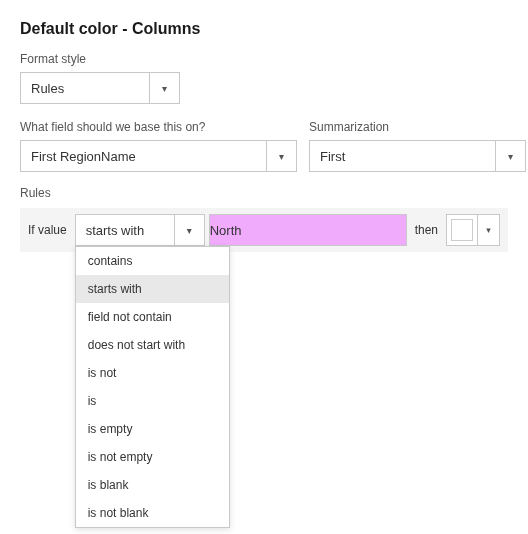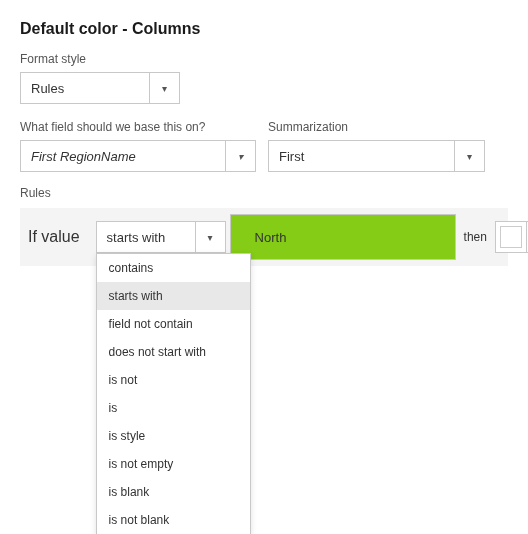--- a/index.html
+++ b/index.html
@@ -71,22 +71,21 @@
       gap: 12px;
       margin-bottom: 14px;
     }
 
     .field-group {
       display: flex;
       flex-direction: column;
     }
 
     .field-dropdown {
-      width: 236px;
-      font-style: italic;
+      width: 277px;
     }
 
     .summarization-dropdown {
       width: 217px;
     }
 
     .rules-label {
       font-size: 12px;
       color: #555;
       margin-bottom: 8px;
@@ -96,39 +95,39 @@
       display: flex;
       align-items: center;
       gap: 4px;
       background: #f4f4f4;
       padding: 6px 8px;
       position: relative;
       z-index: 1;
     }
 
     .if-value-label {
-      font-size: 16px;
-      color: #333;
-      white-space: nowrap;
-      margin-right: 12px;
+      font-size: 12px;
+      color: #333;
+      white-space: nowrap;
+      margin-right: 4px;
     }
 
     .rule-condition-dropdown {
       width: 130px;
       background: #fff;
       position: relative;
     }
 
     .rule-value-input {
       border: 1px solid #c8c8c8;
-      height: 46px;
-      padding: 0 24px;
+      height: 32px;
+      padding: 0 0;
       font-size: 13px;
       color: #333;
-      background: #84cc16;
+      background: #f0abfc;
       flex: 1;
       outline: none;
     }
 
     .then-label {
       font-size: 12px;
       color: #333;
       white-space: nowrap;
       margin: 0 4px;
     }
@@ -231,21 +230,21 @@
     </div>
     
     <div class="dropdown-menu">
 
     <div class="dropdown-menu-item">contains</div>
         <div class="dropdown-menu-item selected">starts with</div>
         <div class="dropdown-menu-item">field not contain</div>
         <div class="dropdown-menu-item">does not start with</div>
         <div class="dropdown-menu-item">is not</div>
         <div class="dropdown-menu-item">is</div>
-        <div class="dropdown-menu-item">is style</div>
+        <div class="dropdown-menu-item">is empty</div>
         <div class="dropdown-menu-item">is not empty</div>
         <div class="dropdown-menu-item">is blank</div>
         <div class="dropdown-menu-item">is not blank</div>
       </div>
   </div>
 
   <input class="rule-value-input" type="text" value="North" style="">
 
   <span class="then-label">then</span>
 

